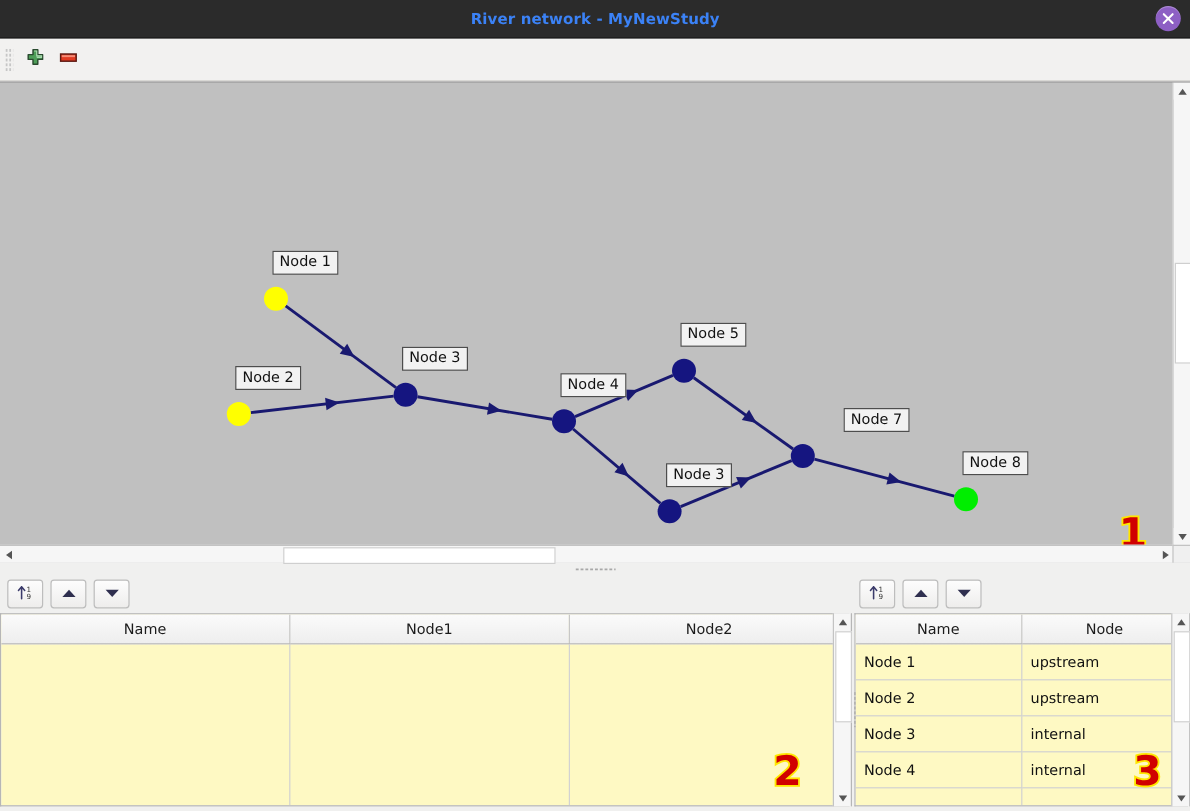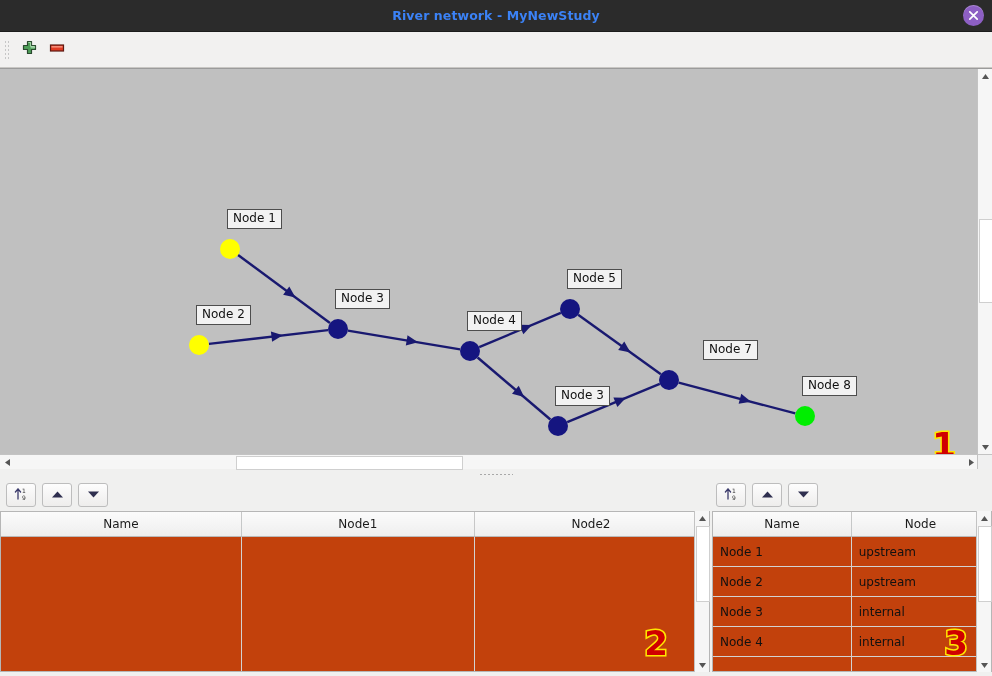--- a/index.html
+++ b/index.html
@@ -225,21 +225,21 @@
     background: #ffffff;
     border: 1px solid #b6b6b6;
     border-right: none;
     position: relative;
   }
   .pane-right .tbl-shell { margin-left: 2px; }
   table.grid {
     border-collapse: collapse;
     table-layout: fixed;
     width: 100%;
-    background: #c2410c;
+    background: #fef9c3;
   }
   table.grid th {
     background: linear-gradient(#fbfbfb, #eeeeee);
     border-right: 1px solid #c7c7c7;
     border-bottom: 1px solid #b9b9b9;
     font-weight: normal;
     font-size: 12px;
     height: 22px;
     color: #1b1b1b;
     text-align: center;

